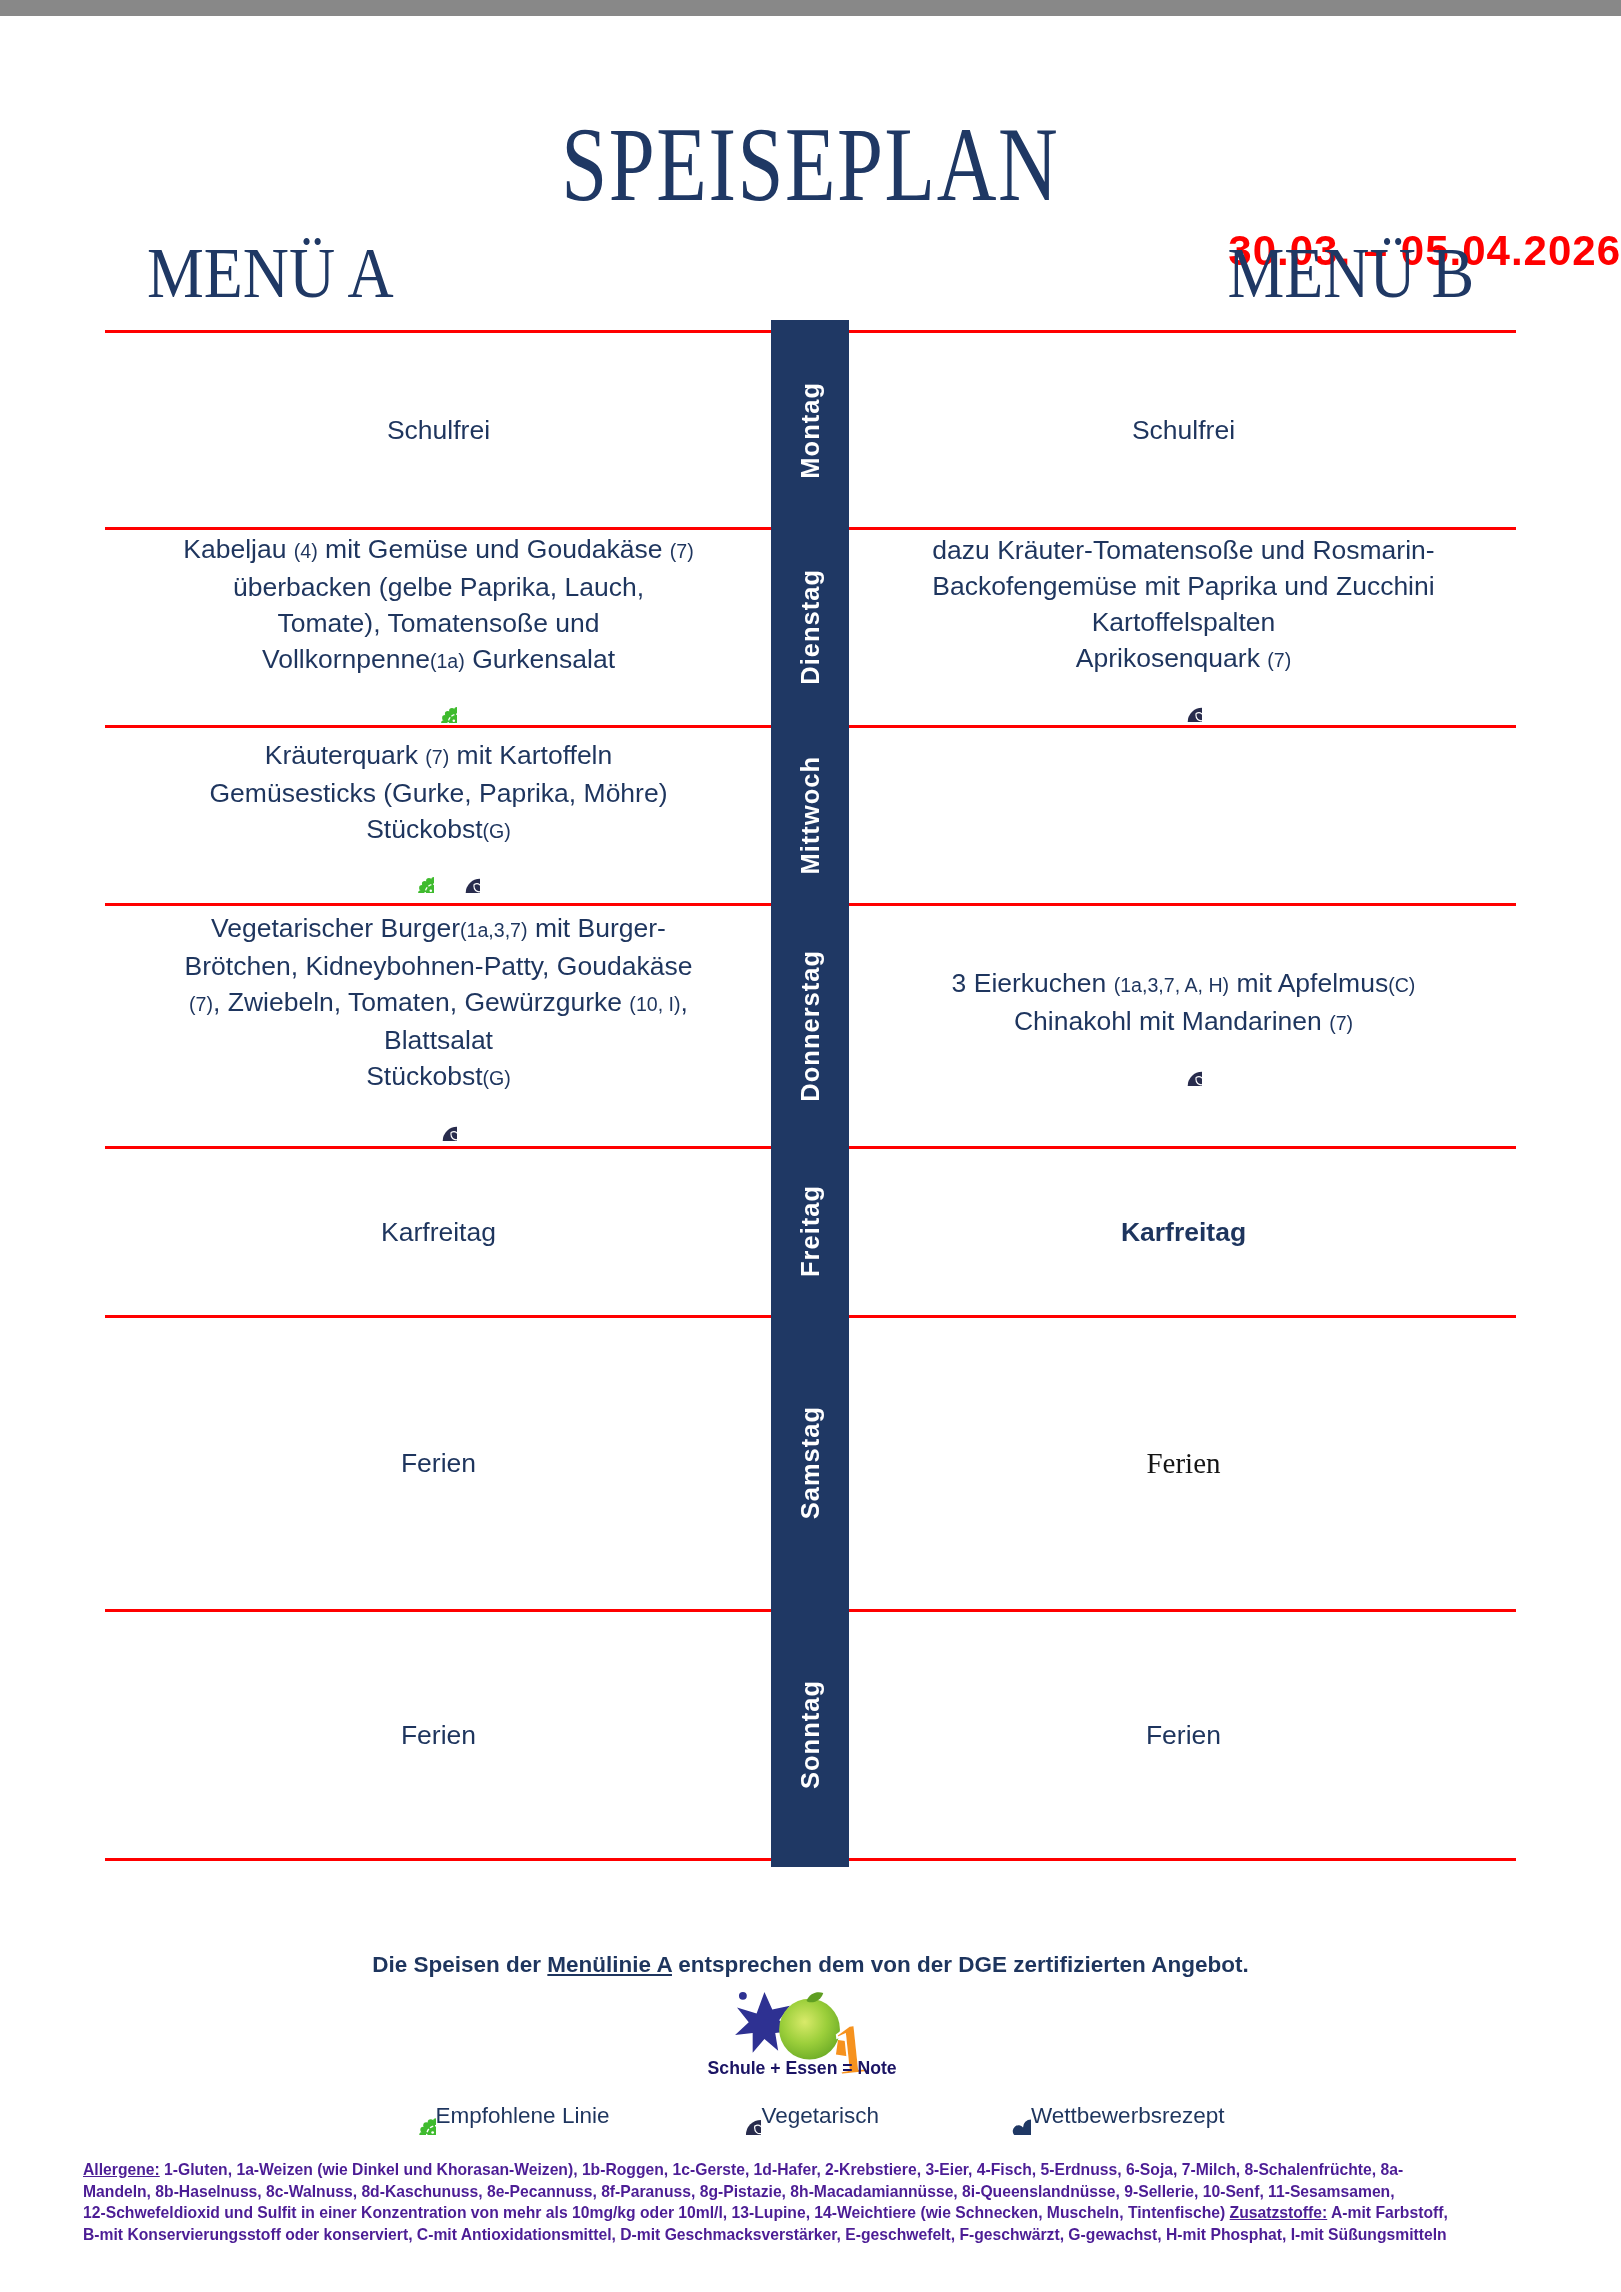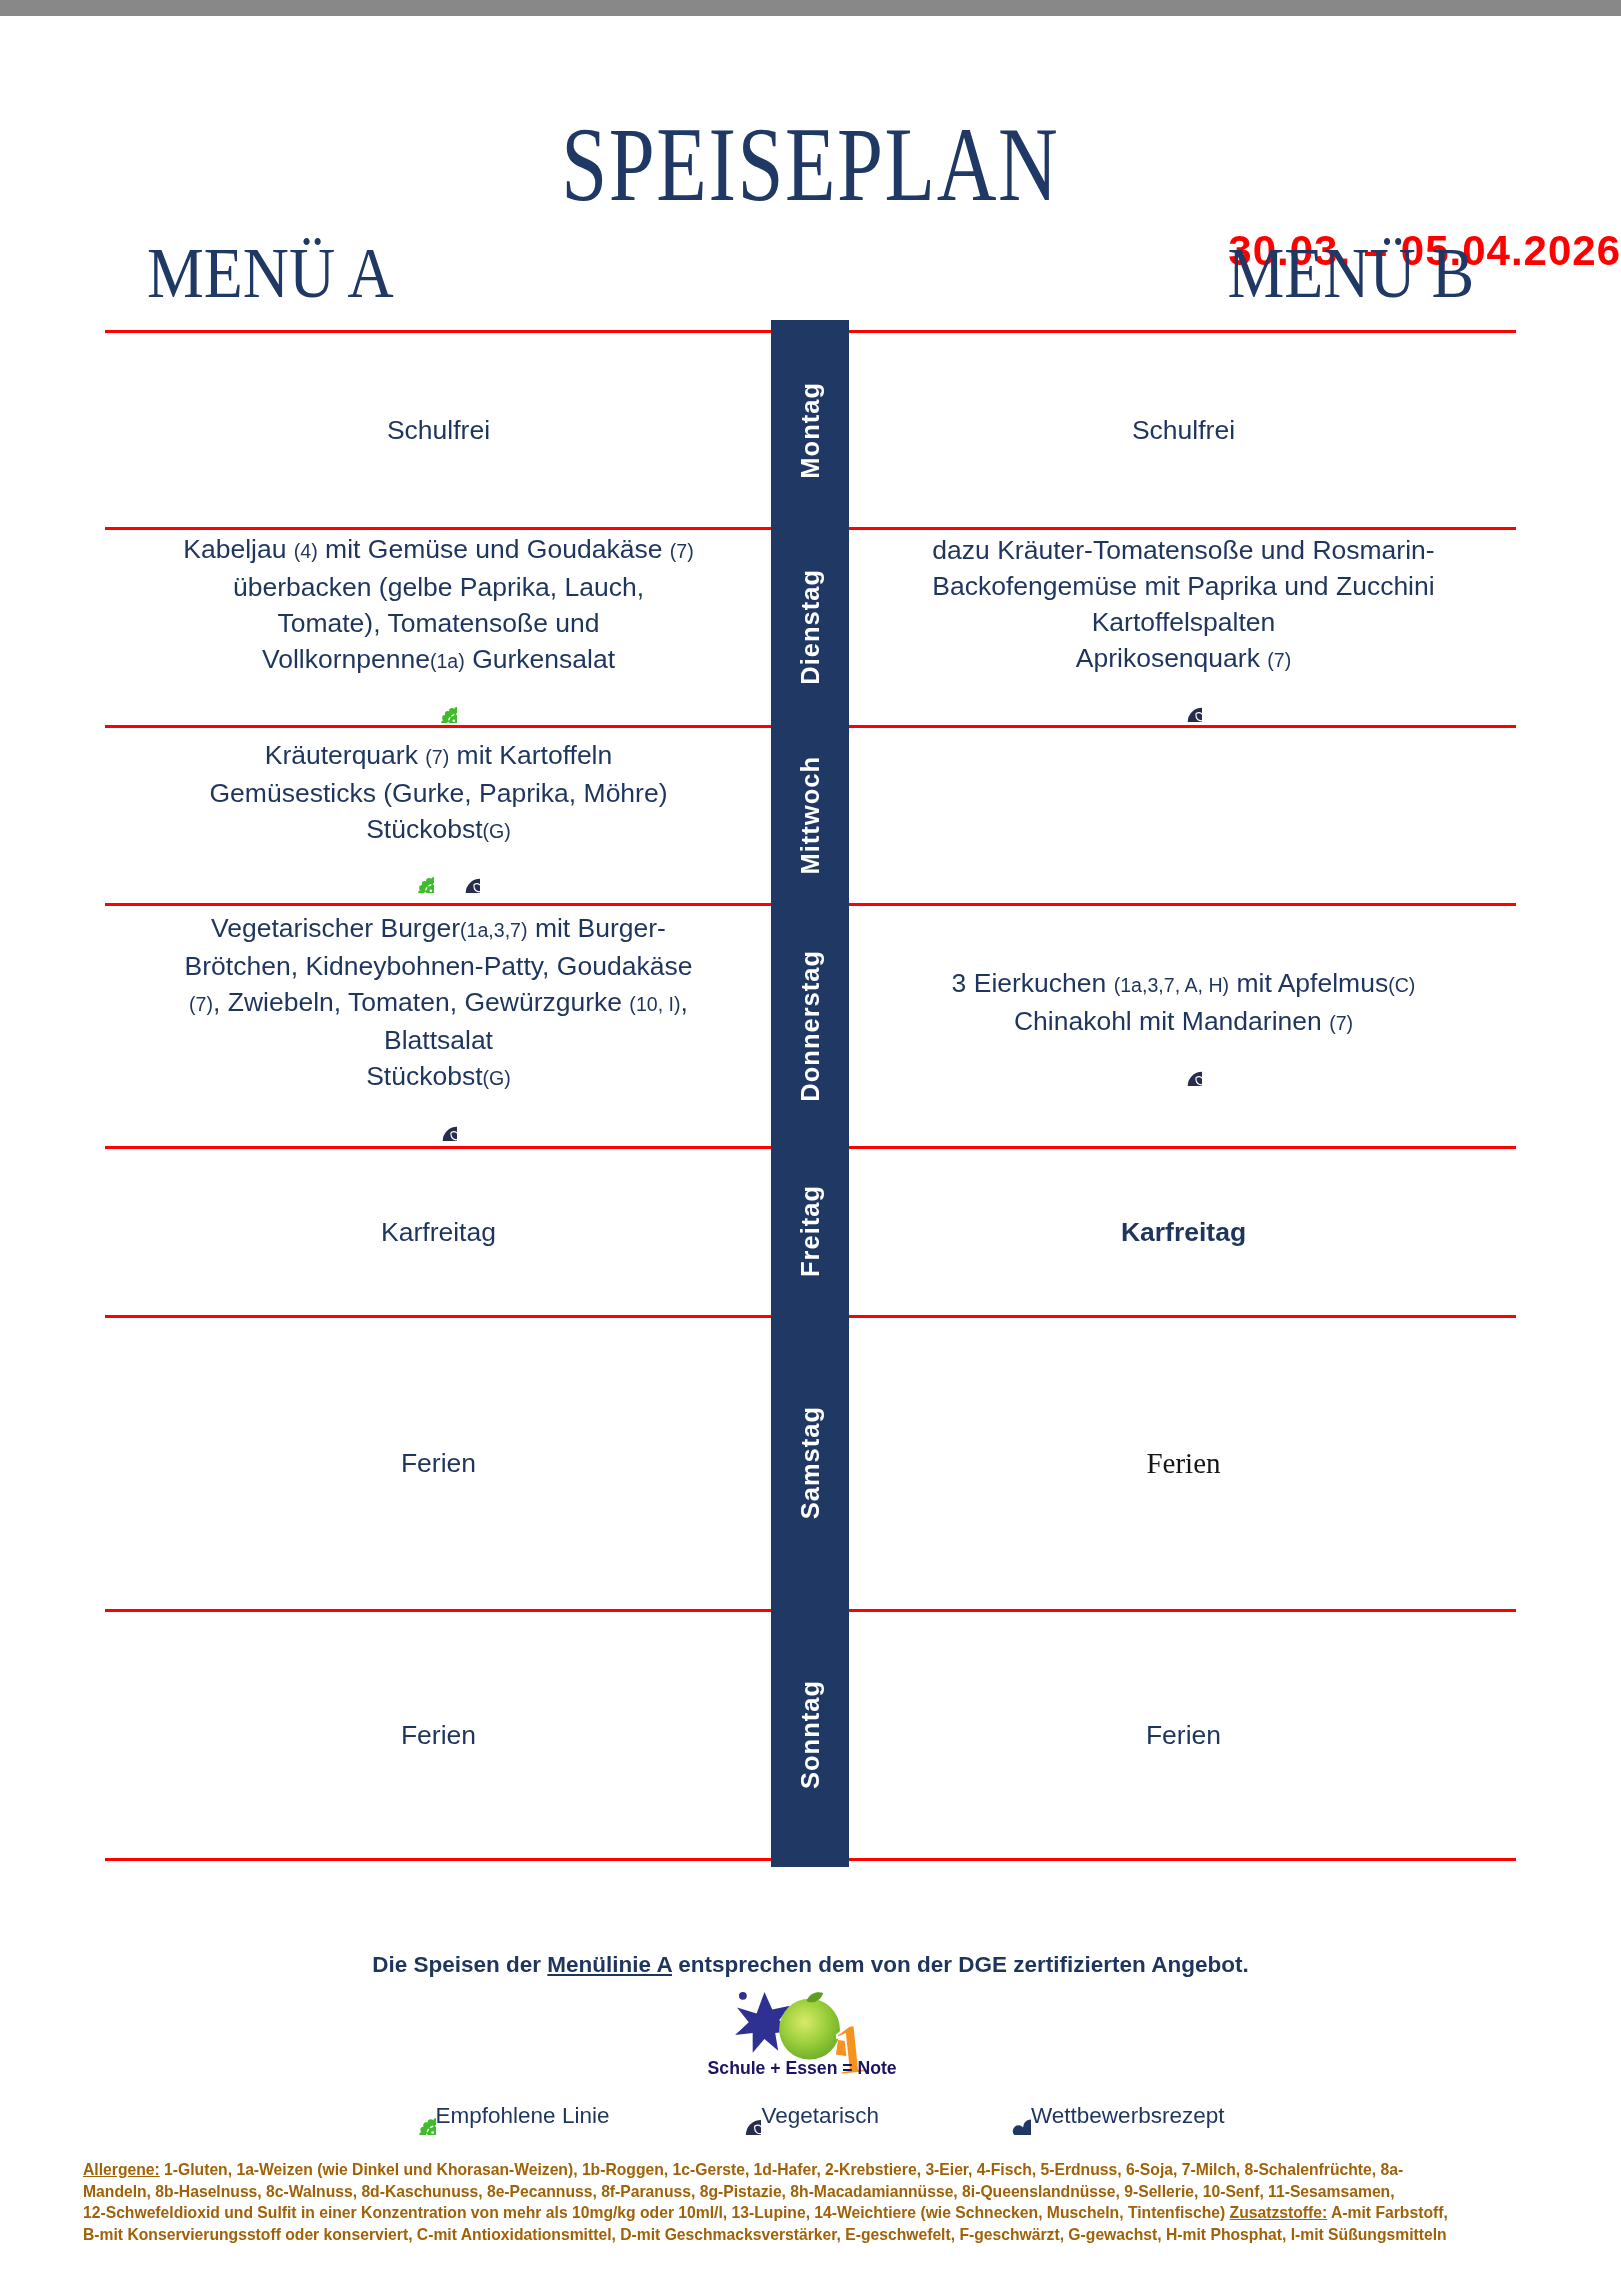--- a/index.html
+++ b/index.html
@@ -68,21 +68,21 @@
   .logo-wrap{position:absolute; top:1968px; left:0; width:100%; display:flex; justify-content:center;}
   .legend{
     position:absolute; top:2080px; left:0; width:100%;
     display:flex; justify-content:center; align-items:center; gap:113px;
   }
   .legend-item{display:flex; align-items:center; gap:0;}
   .legend-item .cell-icon{width:39px; height:39px;}
   .legend-item .legend-label{font-size:22.5px; color:#1e355e;}
   .fineprint{
     position:absolute; top:2143px; left:83px; right:29px;
-    font-size:15.7px; font-weight:bold; color:#a16207; line-height:21.6px;
+    font-size:15.7px; font-weight:bold; color:#4c1d95; line-height:21.6px;
   }
   .fineprint .fp-line{white-space:nowrap;}
   .fineprint .fp-underline{text-decoration:underline;}
   .sym-defs{position:absolute; width:0; height:0; overflow:hidden;}
 </style>
 </head>
 <body>
 
 <svg class="sym-defs" xmlns="http://www.w3.org/2000/svg" aria-hidden="true">
   <defs>

